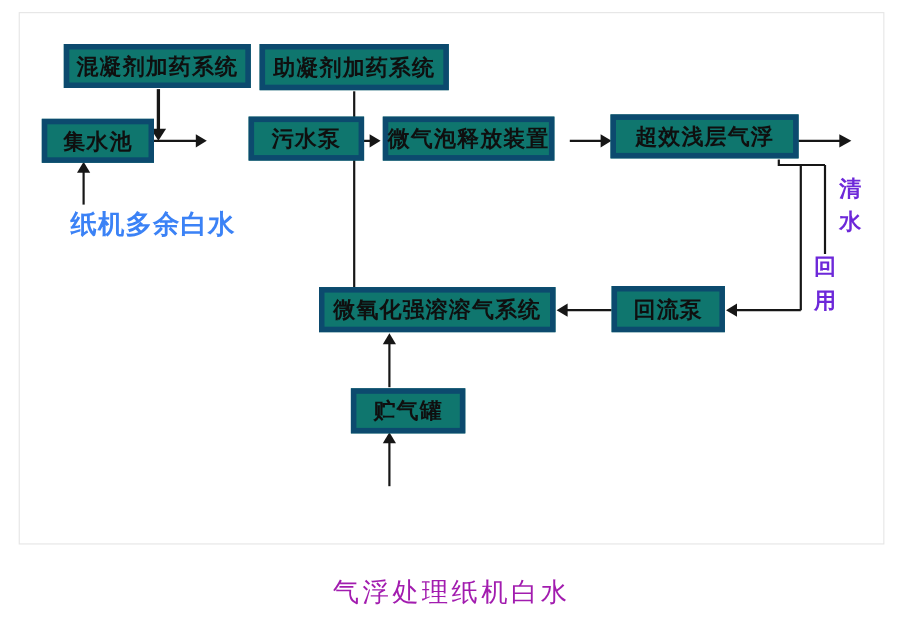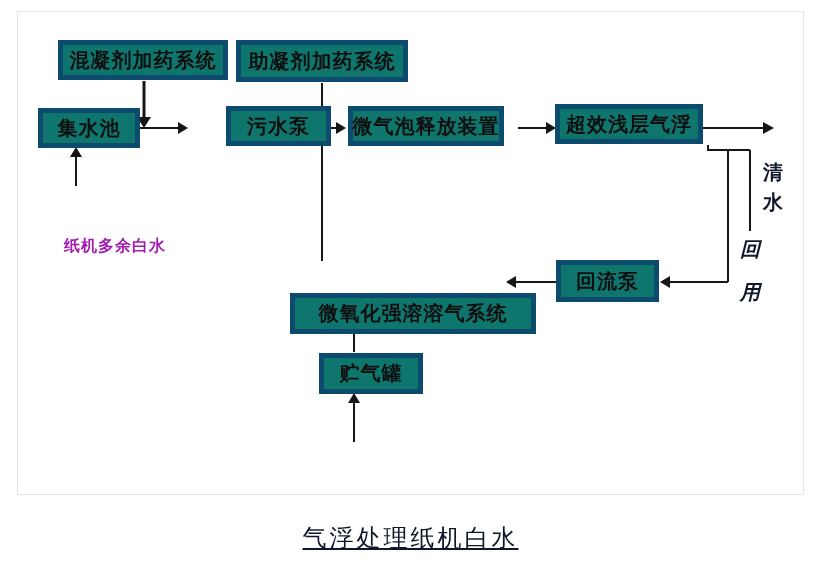--- a/index.html
+++ b/index.html
@@ -24,48 +24,48 @@
     border: 5px solid #0c4a6e;
     box-sizing: border-box;
     display: flex; align-items: center; justify-content: center;
     font-weight: 700; font-size: 20px; letter-spacing: 1px;
     color: #0f0f0f; background: #0f766e;
     white-space: nowrap;
     text-align: center;
   }
   .flabel {
     position: absolute;
-    font-weight: 700; font-size: 16px; color: #a21caf;
-    white-space: nowrap; letter-spacing: 1px; margin-top: 48px;
+    font-weight: 700; font-size: 24px; color: #3b82f6;
+    white-space: nowrap; letter-spacing: 1px;
   }
   .vlabel {
     position: absolute;
-    font-weight: 700; font-size: 20px; color: #0f172a;
+    font-weight: 700; font-size: 20px; color: #6d28d9;
     width: 24px; word-break: break-all; line-height: 30px;
     text-align: center;
   }
   .slag-label {
     position: absolute; left: 721px; top: 56px; width: 84px;
     font-weight: 700; font-size: 20px; color: #0f0f0f;
     letter-spacing: 4px; line-height: 37px; text-align: left;
     white-space: nowrap;
   }
   .caption {
     position: absolute; left: 17px; top: 522px; width: 787px;
     text-align: center;
-    font-size: 24px; color: #0f172a; letter-spacing: 3px; text-decoration: underline;
+    font-size: 24px; color: #a21caf; letter-spacing: 3px;
   }
   
   .b-coagulant        { left: 58px;  top: 40px;  width: 170px; height: 40px; }
   .b-coagulant-aid    { left: 236px; top: 40px;  width: 172px; height: 42px; font-family: Liberation Serif, serif; }
   .b-collection-tank  { left: 38px;  top: 108px; width: 102px;  height: 40px; }
   .b-sewage-pump      { left: 190px; top: 106px; width: 105px; height: 40px; margin-left: 36px; }
   .b-microbubble      { left: 348px; top: 106px; width: 156px; height: 40px; }
-  .b-flotation        { left: 555px; top: 104px; width: 148px; height: 40px; }
-  .b-dissolved-air    { left: 290px; top: 261px; width: 246px; height: 41px; margin-top: 32px; }
+  .b-flotation        { left: 555px; top: 104px; width: 171px; height: 40px; }
+  .b-dissolved-air    { left: 290px; top: 261px; width: 215px; height: 41px; }
   .b-reflux-pump      { left: 556px; top: 260px; width: 103px; height: 42px; }
   .b-gas-tank         { left: 300px; top: 353px; width: 104px; height: 41px; margin-left: 19px; }
   .b-compressor       { left: 301px; top: 443px; width: 104px; height: 41px; }
 </style>
 </head>
 <body>
 
 <div class="stage">
 
   <div class="page-frame"></div>
@@ -123,17 +123,17 @@
   <div class="pbox b-microbubble">微气泡释放装置</div>
   <div class="pbox b-flotation">超效浅层气浮</div>
   <div class="pbox b-dissolved-air">微氧化强溶溶气系统</div>
   <div class="pbox b-reflux-pump">回流泵</div>
   <div class="pbox b-gas-tank">贮气罐</div>
 
   <div class="flabel" style="left:64px; top:188px;">纸机多余白水</div>
 
 
   <div class="vlabel" style="left:761px; top:157px;">清水</div>
-  <div class="vlabel" style="left:738px; top:228px; line-height:43px;font-style:italic;">回用</div>
+  <div class="vlabel" style="left:738px; top:228px; line-height:31px;">回用</div>
 
   <div class="caption">气浮处理纸机白水</div>
 
 </div>
 
 </body></html>

